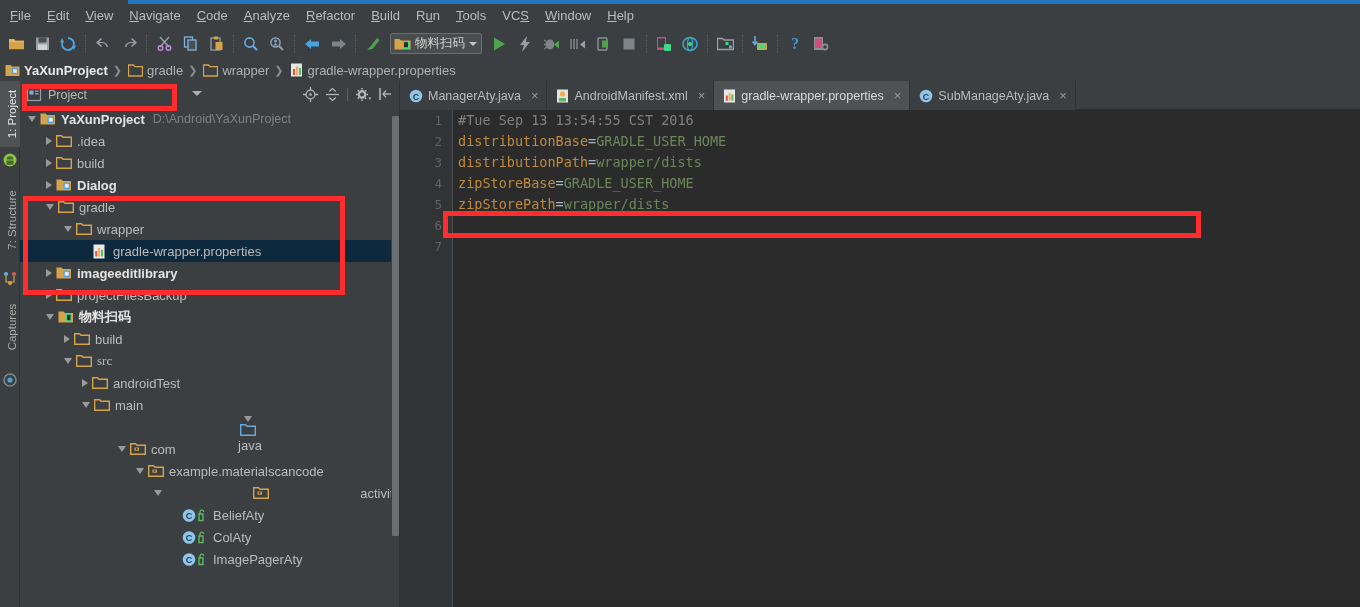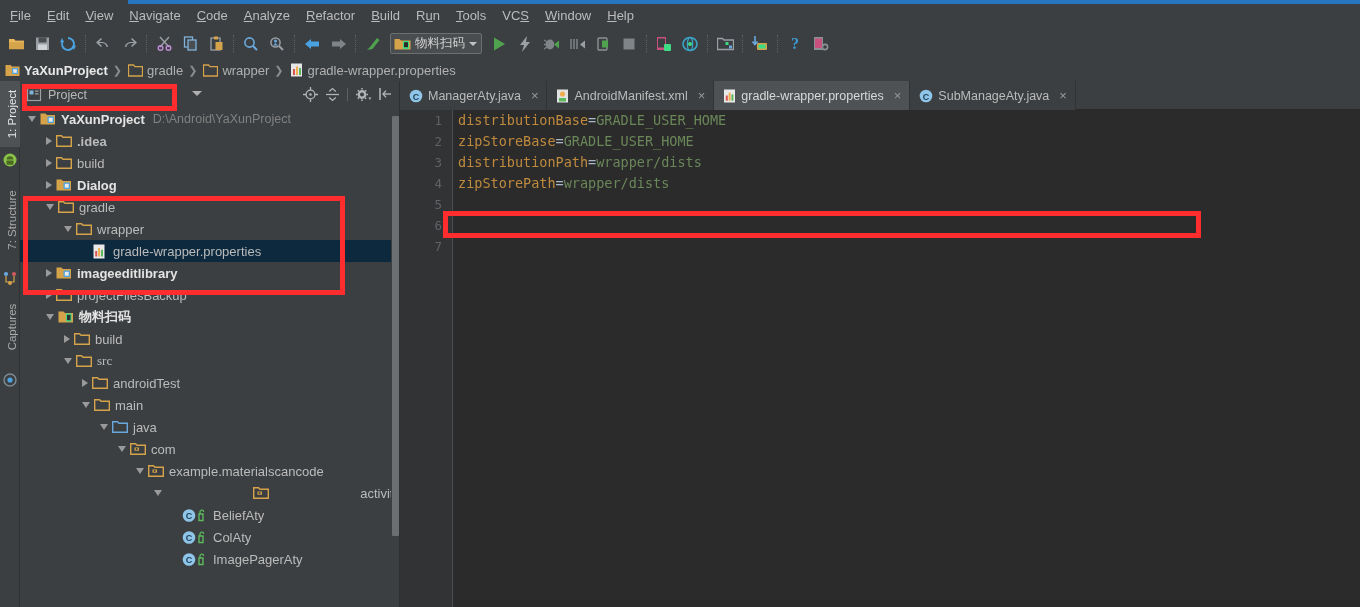--- a/index.html
+++ b/index.html
@@ -524,21 +524,21 @@
           <span class="ticon" style="display: inline-flex; align-items: center;">
             <svg width="16" height="14" viewBox="0 0 16 14">
               <path d="M0.5 1.5h5L7 3h8v9.5H0.5z" fill="#d5a34a"></path>
               <rect x="7.5" y="4.5" width="6.5" height="6.5" rx="1" fill="#4aa3e0"></rect>
               <rect x="8.8" y="5.8" width="3.9" height="3.9" fill="#eaeaea"></rect>
             </svg>
           </span>
           <span class="tlabel bold">YaXunProject</span>
           <span class="tpath">D:\Android\YaXunProject</span>
         </div>
-        <div class="trow" style="padding-left: 26px; font-weight: bold;">
+        <div class="trow" style="padding-left: 26px;">
           <span class="arrow closed"></span>
           <span class="ticon" style="display: inline-flex; align-items: center;">
             <svg width="16" height="14" viewBox="0 0 16 14">
               <path d="M0.7 1.8h4.8L7 3.3h8.3v8.9H0.7z" fill="none" stroke="#d5a34a" stroke-width="1.4"></path>
             </svg>
           </span>
           <span class="tlabel">.idea</span>
         </div>
         <div class="trow" style="padding-left: 26px;">
           <span class="arrow closed"></span>
@@ -650,21 +650,21 @@
         </div>
         <div class="trow" style="padding-left: 62px;">
           <span class="arrow open"></span>
           <span class="ticon" style="display: inline-flex; align-items: center;">
             <svg width="16" height="14" viewBox="0 0 16 14">
               <path d="M0.7 1.8h4.8L7 3.3h8.3v8.9H0.7z" fill="none" stroke="#d5a34a" stroke-width="1.4"></path>
             </svg>
           </span>
           <span class="tlabel">main</span>
         </div>
-        <div class="trow" style="padding-left: 80px;">
+        <div class="trow" style="padding-left: 80px; flex-direction: column;">
           <span class="arrow open"></span>
           <span class="ticon" style="display: inline-flex; align-items: center;">
             <svg width="16" height="14" viewBox="0 0 16 14">
               <path d="M0.7 1.8h4.8L7 3.3h8.3v8.9H0.7z" fill="none" stroke="#6aa9de" stroke-width="1.4"></path>
             </svg>
           </span>
           <span class="tlabel">java</span>
         </div>
         <div class="trow" style="padding-left: 98px;">
           <span class="arrow open"></span>
@@ -795,23 +795,24 @@
           <div class="gutterline">1</div>
           <div class="gutterline">2</div>
           <div class="gutterline">3</div>
           <div class="gutterline">4</div>
           <div class="gutterline">5</div>
           <div class="gutterline">6</div>
           <div class="gutterline">7</div>
         </div>
       <div class="gutterbar"></div>
       <div class="codelines" id="codelines">
+          <div class="cline"><span class="tk-comment">#Tue Sep 13 13:54:55 CST 2016</span></div>
           <div class="cline"><span class="tk-key">distributionBase</span><span class="tk-eq">=</span><span class="tk-val">GRADLE_USER_HOME</span></div>
+          <div class="cline"><span class="tk-key">distributionPath</span><span class="tk-eq">=</span><span class="tk-val">wrapper/dists</span></div>
           <div class="cline"><span class="tk-key">zipStoreBase</span><span class="tk-eq">=</span><span class="tk-val">GRADLE_USER_HOME</span></div>
-          <div class="cline"><span class="tk-key">distributionPath</span><span class="tk-eq">=</span><span class="tk-val">wrapper/dists</span></div>
           <div class="cline"><span class="tk-key">zipStorePath</span><span class="tk-eq">=</span><span class="tk-val">wrapper/dists</span></div>
           <div class="cline">&nbsp;</div>
         </div>
     </div>
   </div>
 
   <div class="redbox" style="left:22px; top:84px; width:155px; height:27px;"></div>
   <div class="redbox" style="left:23px; top:196px; width:322px; height:99px;"></div>
   <div class="redbox" style="left:443px; top:211px; width:758px; height:27px;"></div>
 

